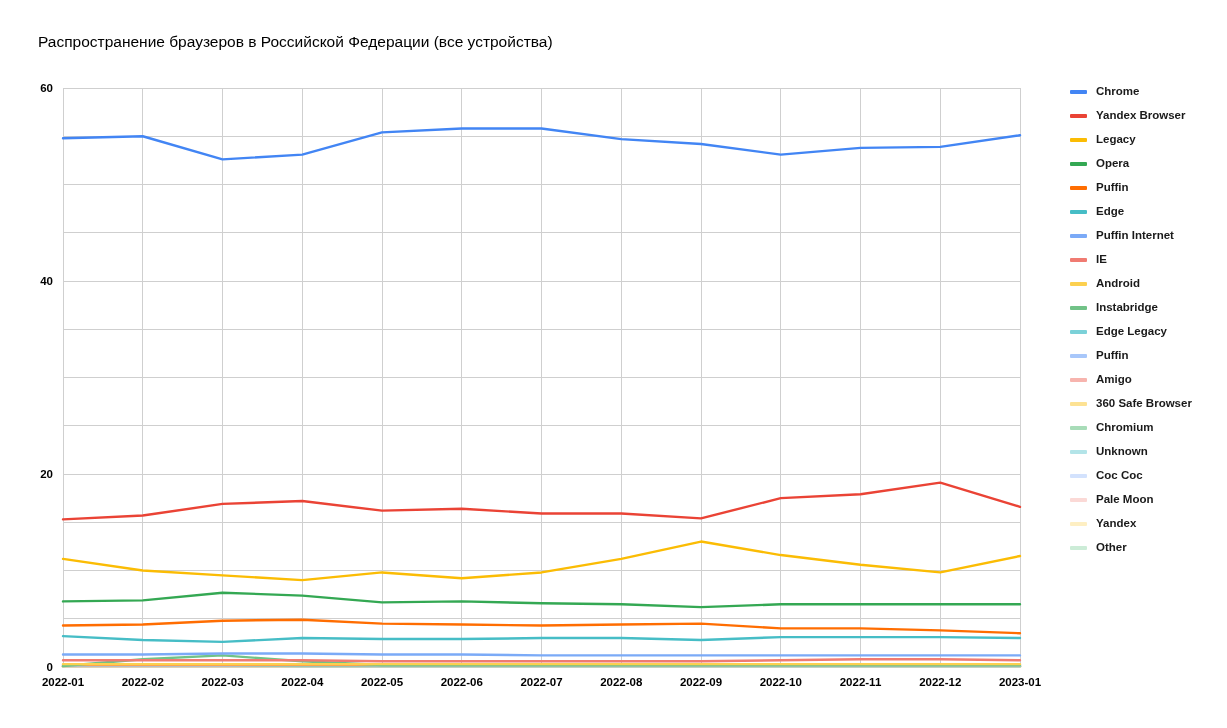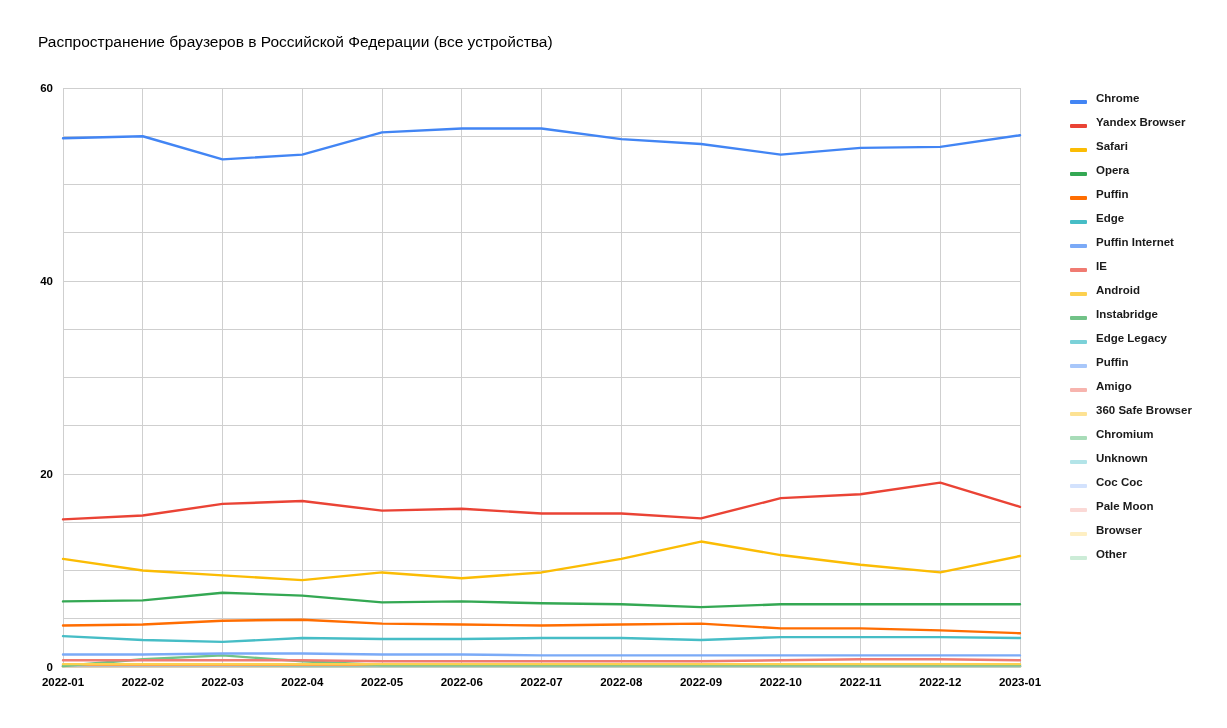--- a/index.html
+++ b/index.html
@@ -31,21 +31,21 @@
     height: 728px;
   }
   #legend {
     position: absolute;
     left: 1070px;
     top: 80px;
     width: 157px;
   }
   .legend-row {
     display: flex;
-    align-items: flex-end;
+    align-items: center;
     height: 24px;
   }
   .legend-swatch {
     width: 17px;
     height: 4px;
     border-radius: 1px;
     flex: 0 0 auto;
     margin-right: 9px;
   }
   .legend-label {
@@ -170,21 +170,21 @@
     <div class="legend-row">
       <span class="legend-swatch" style="background: rgb(66, 133, 244);"></span>
       <span class="legend-label">Chrome</span>
     </div>
     <div class="legend-row">
       <span class="legend-swatch" style="background: rgb(234, 67, 53);"></span>
       <span class="legend-label">Yandex Browser</span>
     </div>
     <div class="legend-row">
       <span class="legend-swatch" style="background: rgb(251, 188, 4);"></span>
-      <span class="legend-label">Safari</span>
+      <span class="legend-label">Legacy</span>
     </div>
     <div class="legend-row">
       <span class="legend-swatch" style="background: rgb(52, 168, 83);"></span>
       <span class="legend-label">Opera</span>
     </div>
     <div class="legend-row">
       <span class="legend-swatch" style="background: rgb(255, 109, 1);"></span>
       <span class="legend-label">Puffin</span>
     </div>
     <div class="legend-row">
@@ -234,19 +234,19 @@
     <div class="legend-row">
       <span class="legend-swatch" style="background: rgb(211, 226, 253);"></span>
       <span class="legend-label">Coc Coc</span>
     </div>
     <div class="legend-row">
       <span class="legend-swatch" style="background: rgb(251, 217, 214);"></span>
       <span class="legend-label">Pale Moon</span>
     </div>
     <div class="legend-row">
       <span class="legend-swatch" style="background: rgb(254, 239, 195);"></span>
-      <span class="legend-label">Browser</span>
+      <span class="legend-label">Yandex</span>
     </div>
     <div class="legend-row">
       <span class="legend-swatch" style="background: rgb(204, 236, 215);"></span>
       <span class="legend-label">Other</span>
     </div>
   </div>
 
 </body></html>

